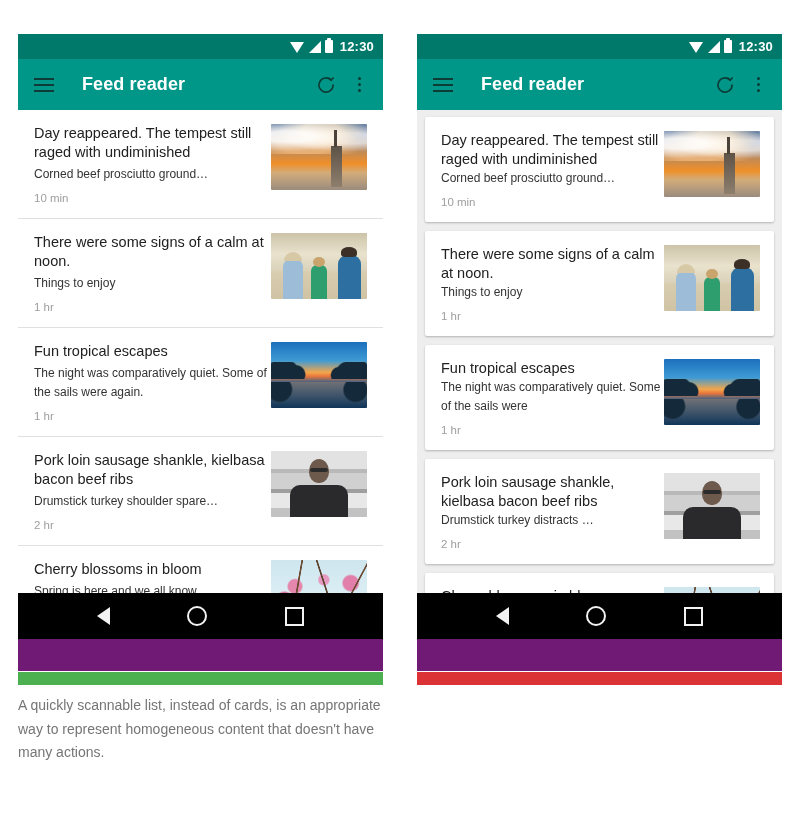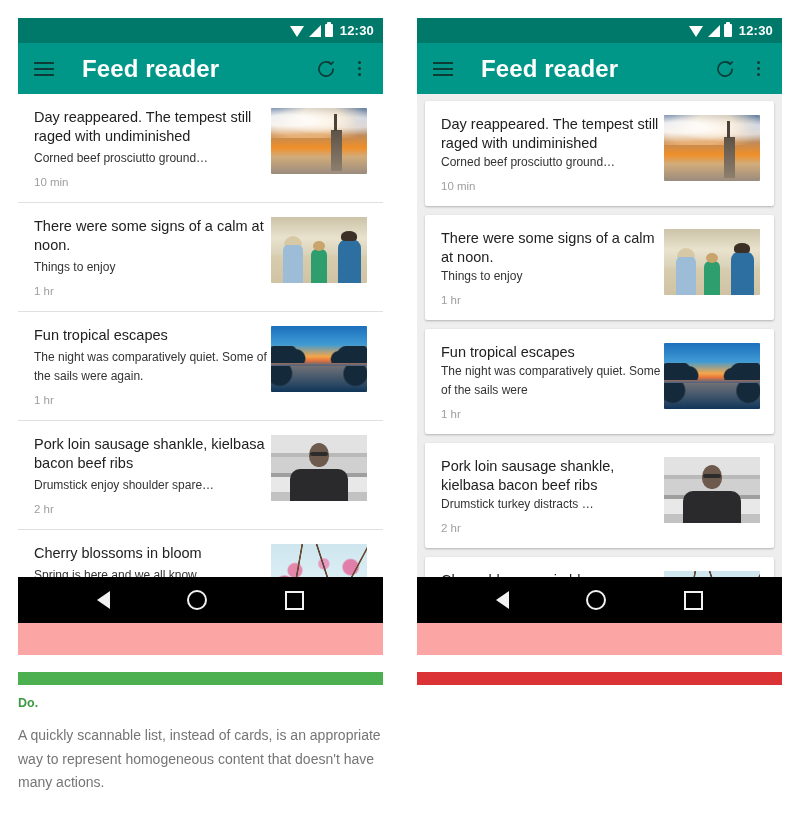--- a/index.html
+++ b/index.html
@@ -27,25 +27,25 @@
     top: 0;
     width: 383px;
     height: 819px;
   }
   .panel-left  { left: 0px; }
   .panel-right { left: 417px; }
 
   .phone {
     position: absolute;
     left: 18px;
-    top: 18px;
+    top: 34px;
     width: 365px;
     height: 637px;
     overflow: hidden;
-    background: #fca5a5;
+    background: #701a75;
   }
   .panel-right .phone { left: 0px; width: 365px; }
 
   
   .statusbar {
     height: 25px;
     background: #00796b;
     display: flex;
     align-items: center;
     justify-content: flex-end;
@@ -116,21 +116,21 @@
     cursor: pointer;
   }
   .hamburger i {
     display: block;
     height: 2px;
     background: #0d3b36;
     border-radius: 0;
   }
   .appbar-title {
     color: #ffffff;
-    font-size: 24px;
+    font-size: 18px;
     font-weight: bold;
     margin-left: 28px;
     flex: 1 1 auto;
     letter-spacing: 0.1px;
   }
   .appbar-action {
     width: 26px; height: 26px;
     display: flex;
     align-items: center;
     justify-content: center;
@@ -461,21 +461,21 @@
           </div>
           <div class="row-thumb th-tropic">
             <span class="palms"></span>
               <span class="refl"></span>
           </div>
         </div>
 
         <div class="row">
           <div class="row-text">
             <p class="row-title">Pork loin sausage shankle, kielbasa bacon beef ribs</p>
-            <p class="row-sub">Drumstick enjoy shoulder spare…</p>
+            <p class="row-sub">Drumstick turkey shoulder spare…</p>
             <div class="row-time">2 hr</div>
           </div>
           <div class="row-thumb th-person">
             <span class="bg"></span>
               <span class="head"></span>
               <span class="body"></span>
           </div>
         </div>
 
         <div class="row">
@@ -494,21 +494,20 @@
 
       <div class="navbar">
         <span class="nav-back"></span>
         <span class="nav-home"></span>
         <span class="nav-recents"></span>
       </div>
     </div>
 
     <div class="swatch" style="background:#4caf50;"></div>
     <div class="caption">
-      <p class="caption-label" style="color:#3c9a42;">Do.</p>
       <p class="caption-body">A quickly scannable list, instead of cards, is an appropriate way to represent homogeneous content that doesn't have many actions.</p>
     </div>
   </div>
 
   <div class="panel panel-right">
     <div class="phone">
 
       <div class="statusbar">
         <div class="status-icons">
           <span class="ico-wifi"></span>

